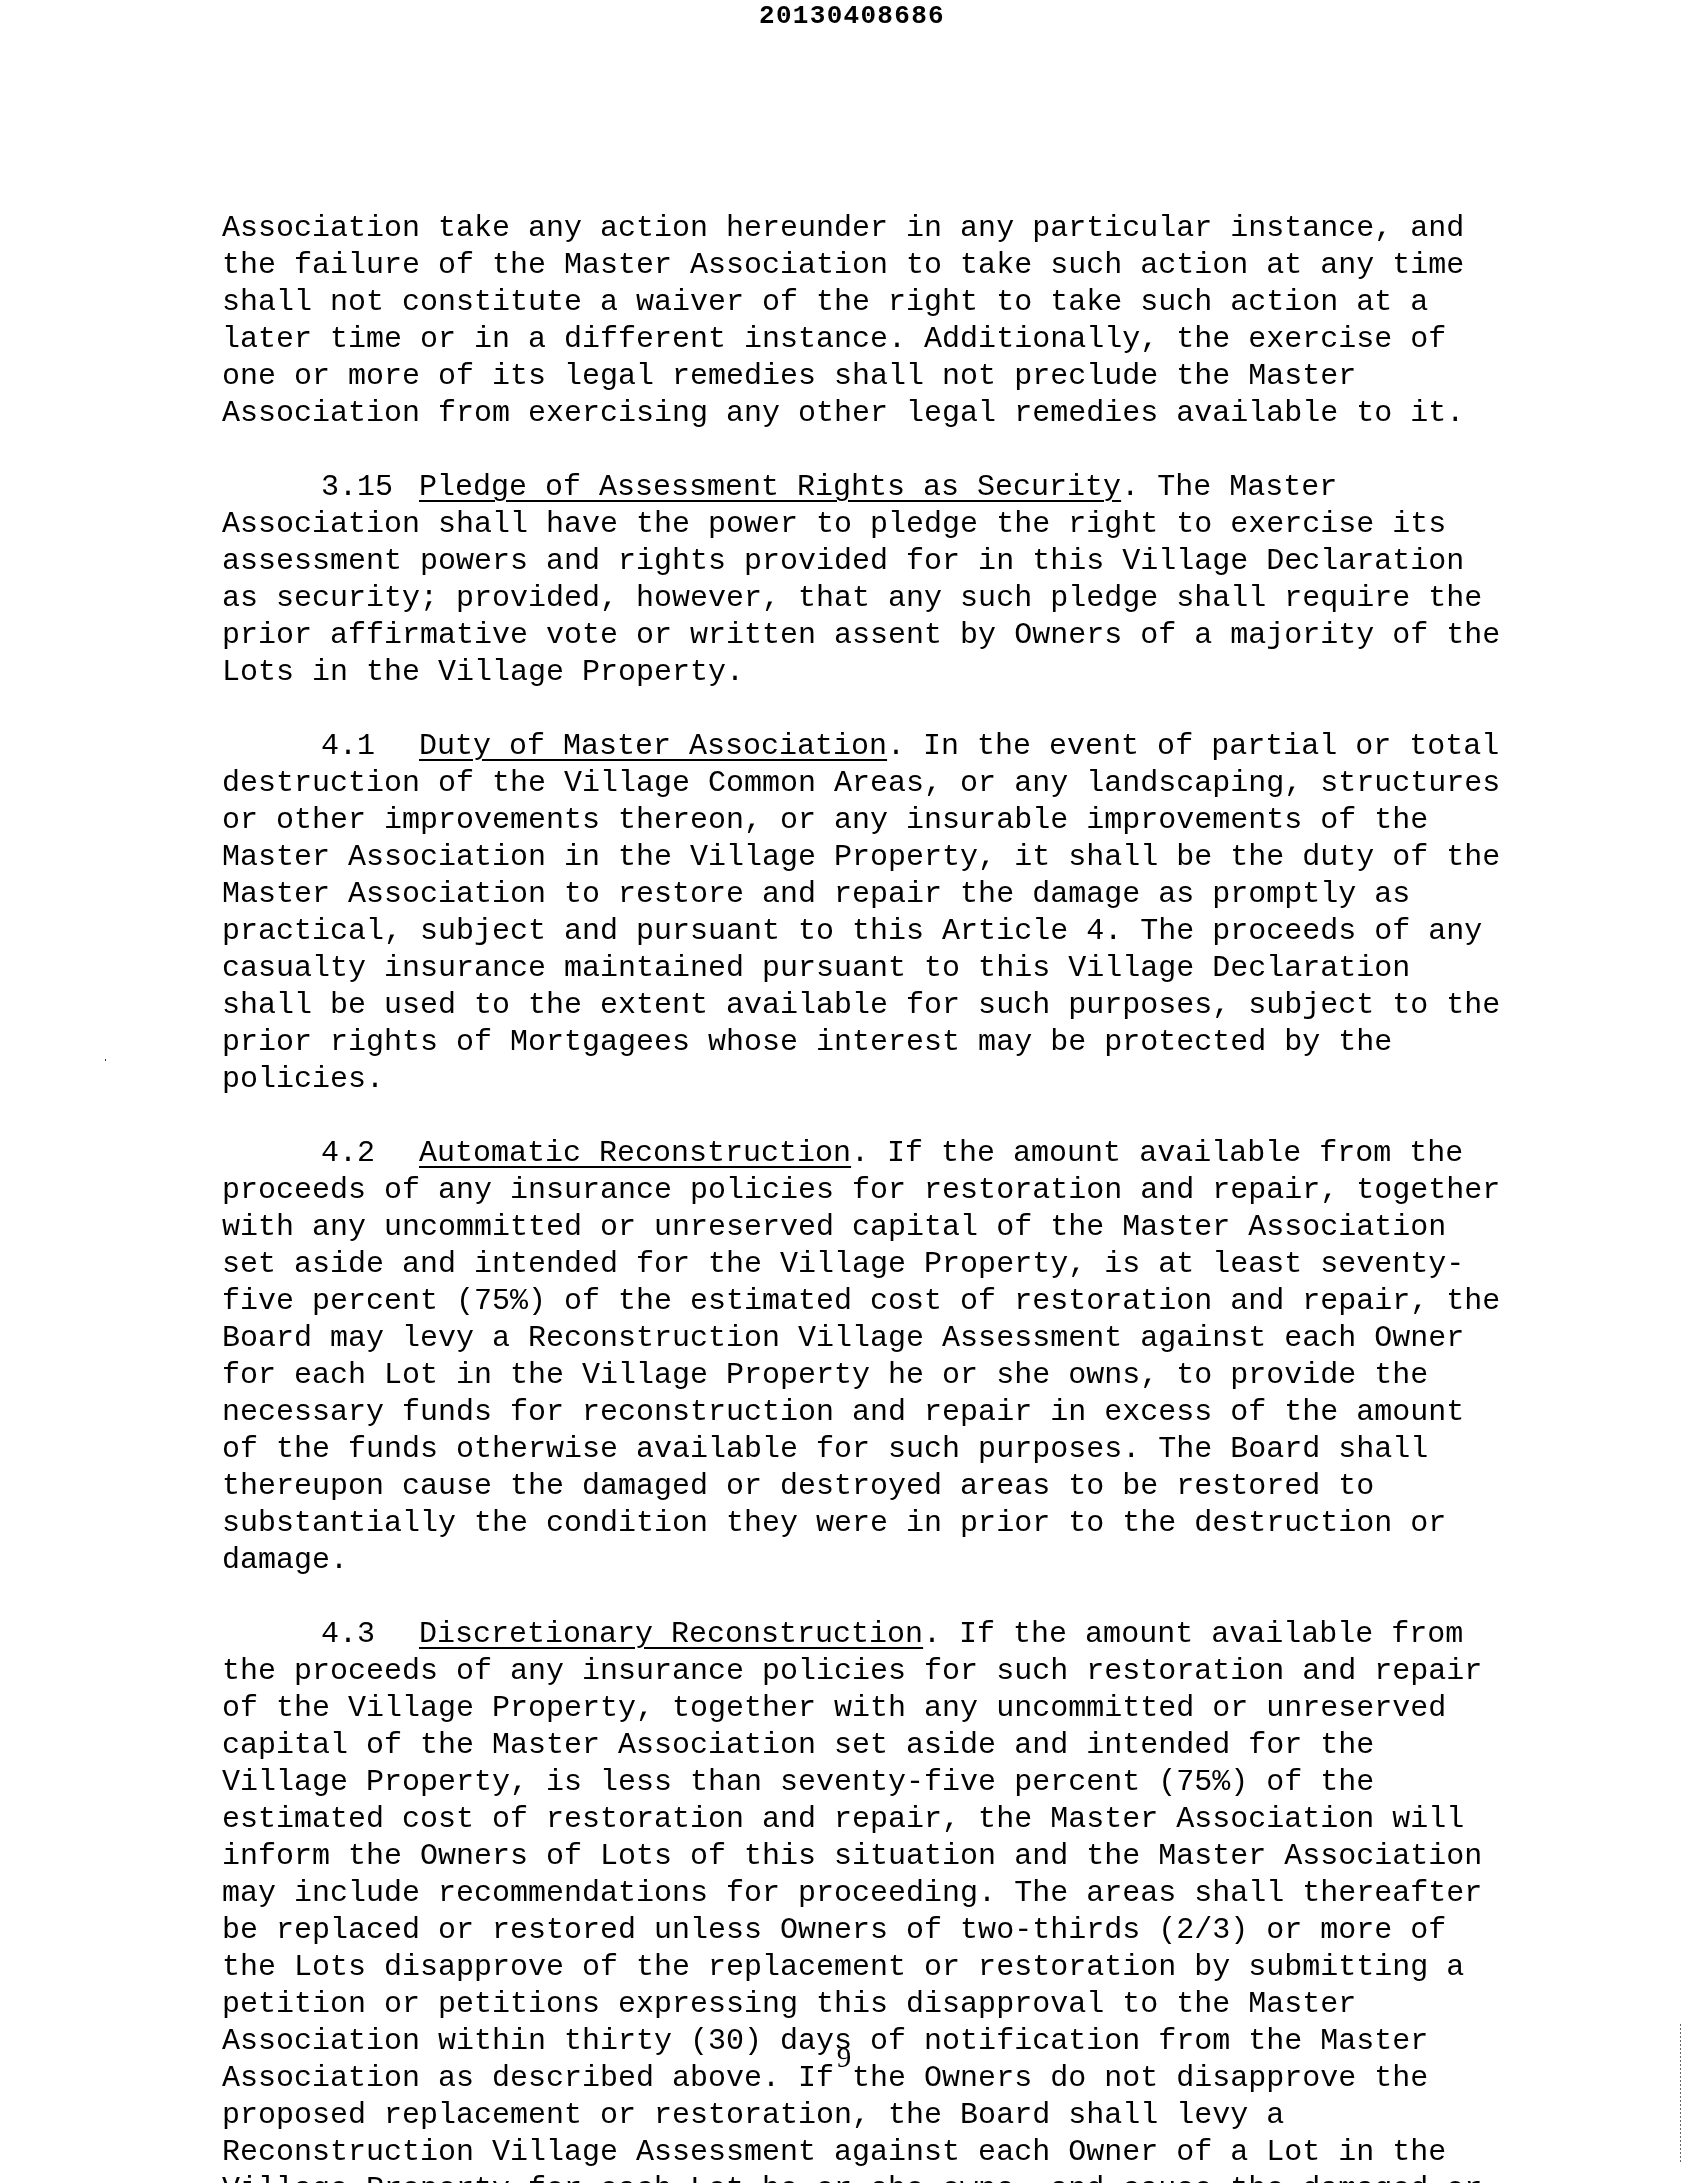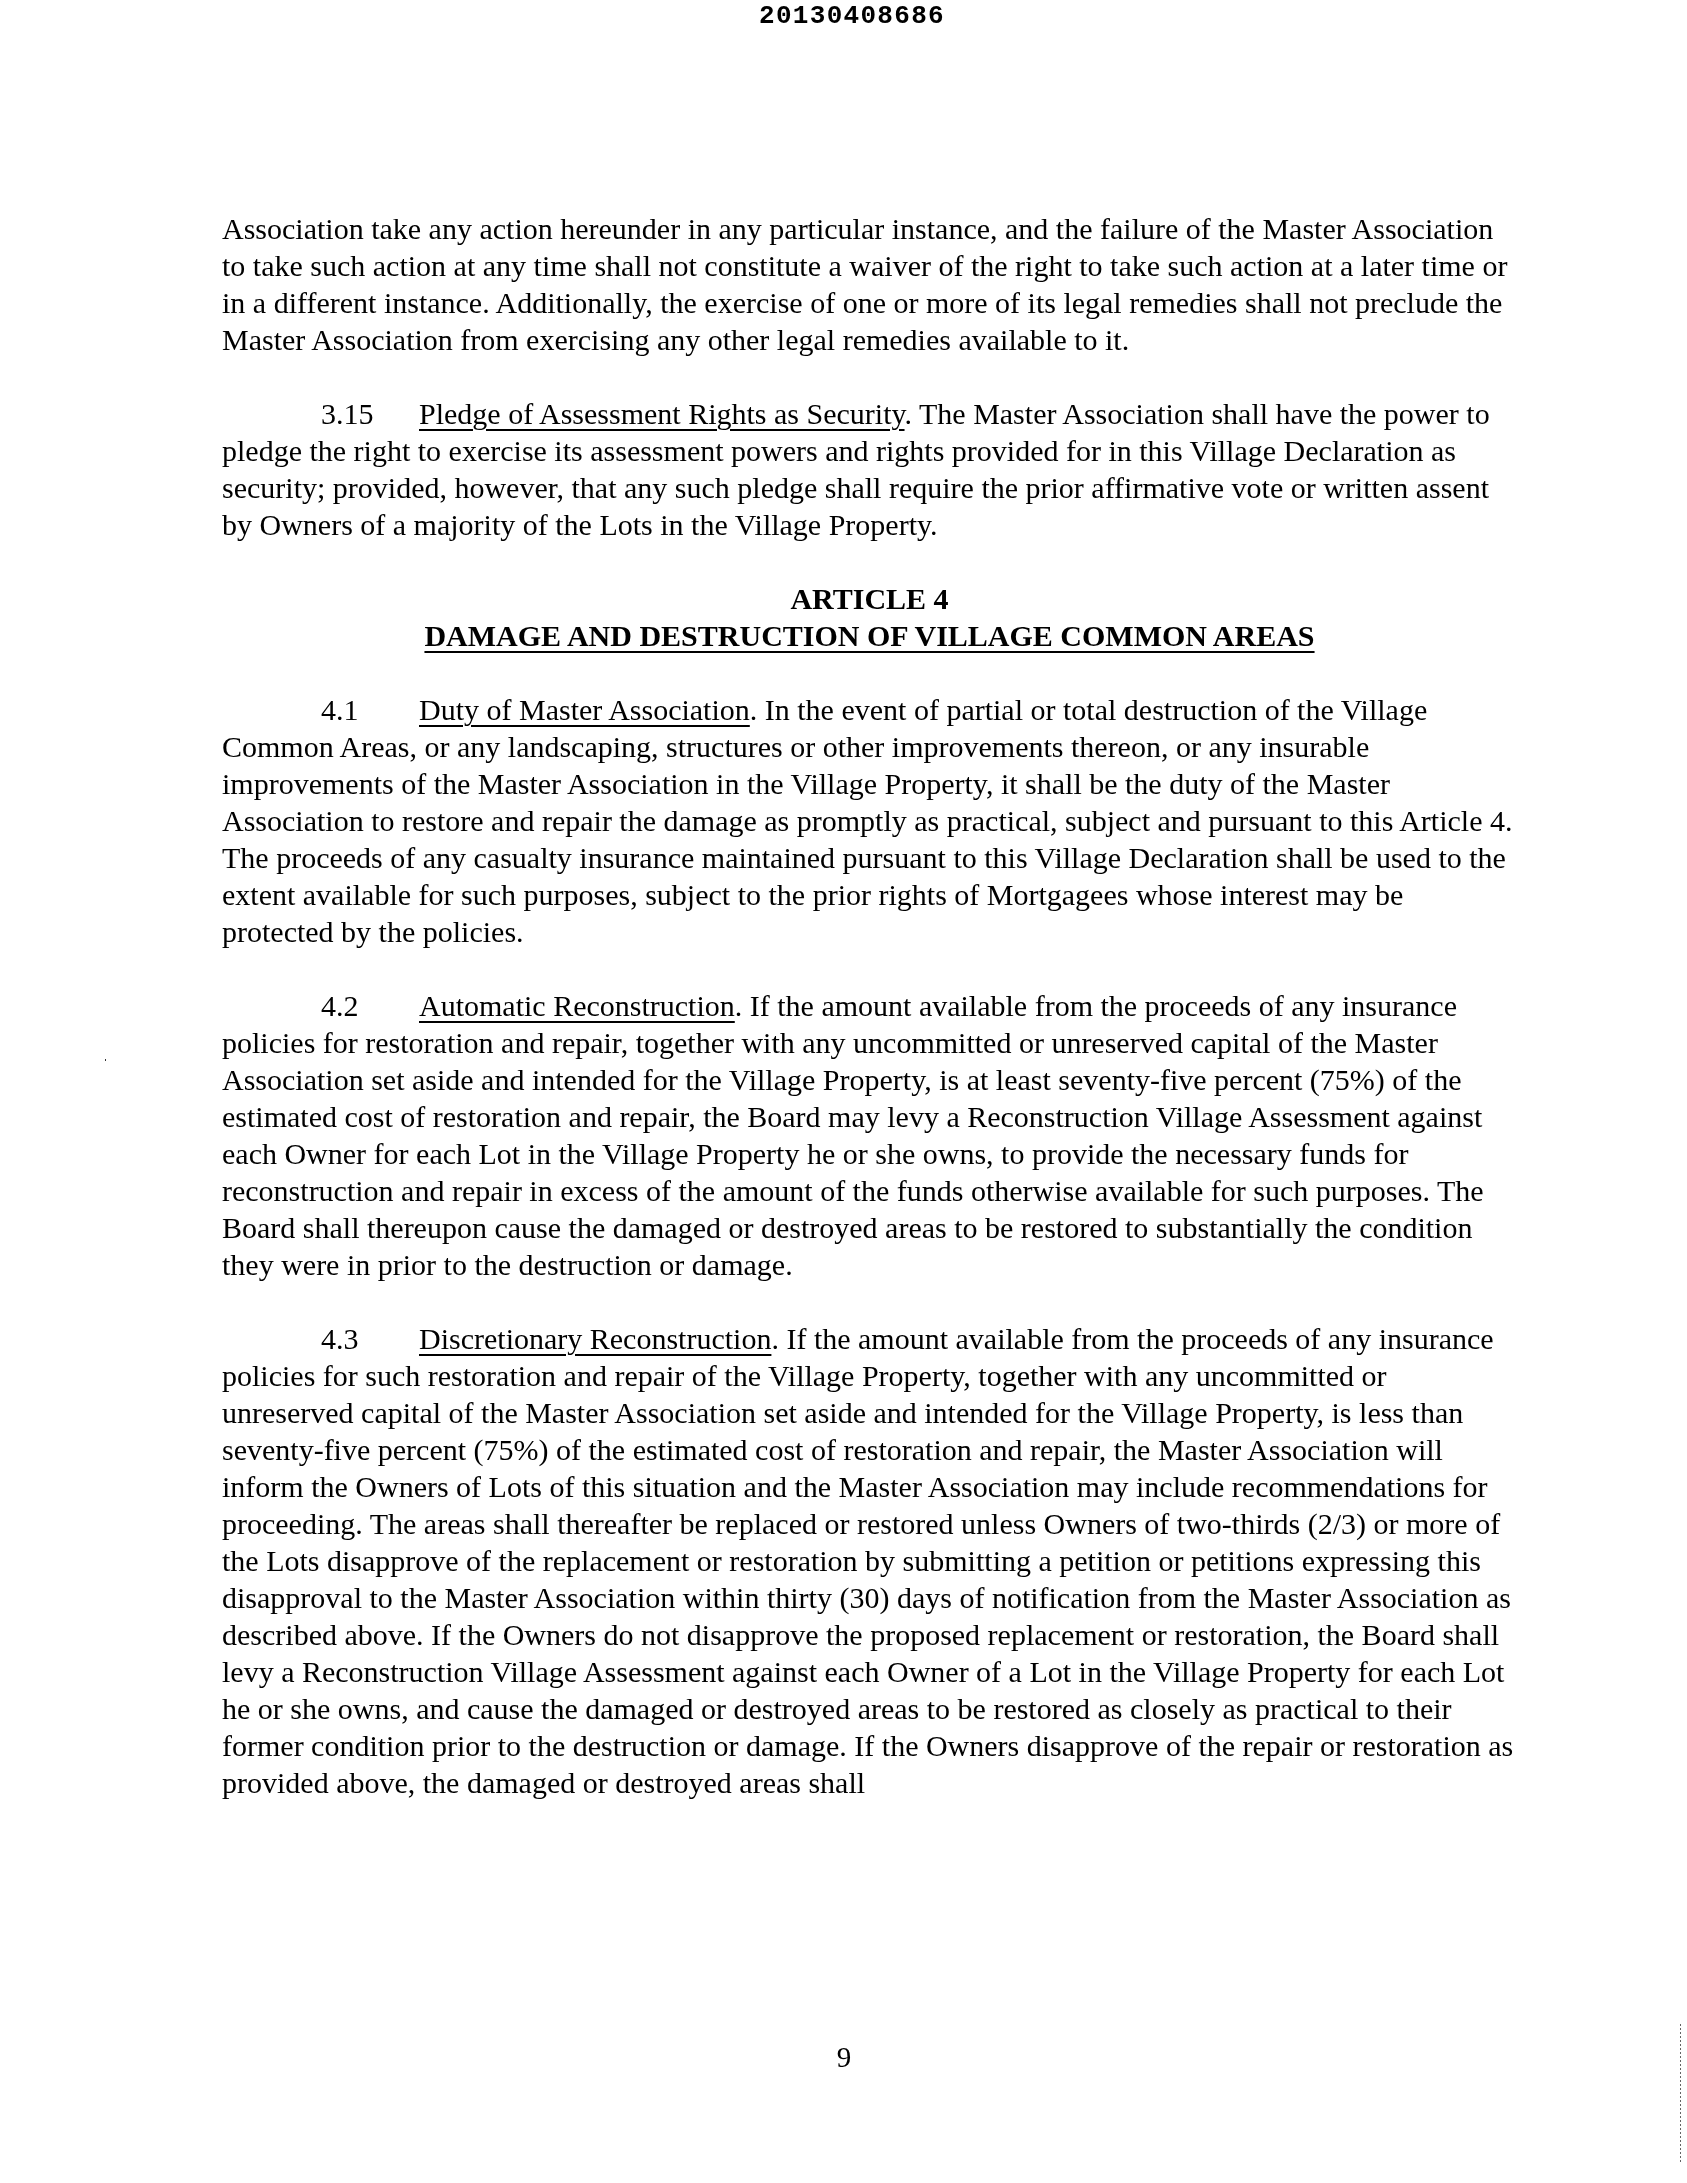--- a/index.html
+++ b/index.html
@@ -30,20 +30,21 @@
     position: absolute;
     left: 222px;
     top: 210px;
     width: 1295px;
   }
   .para {
     font-size: 30px;
     line-height: 37px;
     margin: 0 0 37px 0;
     text-align: left;
+    font-family: Liberation Mono, monospace;
   }
   .sec-num {
     display: inline-block;
     margin-left: 99px;
     width: 98px;
   }
   .sec-title {
     text-decoration: underline;
     text-underline-offset: 4.6px;
     text-decoration-thickness: 2px;
@@ -95,24 +96,20 @@
 <div class="page">
 
   <p class="para">
     <span>Association take any action hereunder in any particular instance, and the failure of the Master Association to take such action at any time shall not constitute a waiver of the right to take such action at a later time or in a different instance.  Additionally, the exercise of one or more of its legal remedies shall not preclude the Master Association from exercising any other legal remedies available to it.</span>
   </p>
 
   <p class="para">
     <span class="sec-num">3.15</span><span class="sec-title">Pledge of Assessment Rights as Security</span><span>.  The Master Association shall have the power to pledge the right to exercise its assessment powers and rights provided for in this Village Declaration as security; provided, however, that any such pledge shall require the prior affirmative vote or written assent by Owners of a majority of the Lots in the Village Property.</span>
   </p>
 
-  <div class="article-heading">
-    <div>ARTICLE 4</div>
-    <div><span class="subtitle">DAMAGE AND DESTRUCTION OF VILLAGE COMMON AREAS</span></div>
-  </div>
 
   <p class="para">
     <span class="sec-num">4.1</span><span class="sec-title">Duty of Master Association</span><span>.  In the event of partial or total destruction of the Village Common Areas, or any landscaping, structures or other improvements thereon, or any insurable improvements of the Master Association in the Village Property, it shall be the duty of the Master Association to restore and repair the damage as promptly as practical, subject and pursuant to this Article 4. The proceeds of any casualty insurance maintained pursuant to this Village Declaration shall be used to the extent available for such purposes, subject to the prior rights of Mortgagees whose interest may be protected by the policies.</span>
   </p>
 
   <p class="para">
     <span class="sec-num">4.2</span><span class="sec-title">Automatic Reconstruction</span><span>.  If the amount available from the proceeds of any insurance policies for restoration and repair, together with any uncommitted or unreserved capital of the Master Association set aside and intended for the Village Property, is at least seventy-five percent (75%) of the estimated cost of restoration and repair, the Board may levy a Reconstruction Village Assessment against each Owner for each Lot in the Village Property he or she owns, to provide the necessary funds for reconstruction and repair in excess of the amount of the funds otherwise available for such purposes. The Board shall thereupon cause the damaged or destroyed areas to be restored to substantially the condition they were in prior to the destruction or damage.</span>
   </p>
 
   <p class="para">

